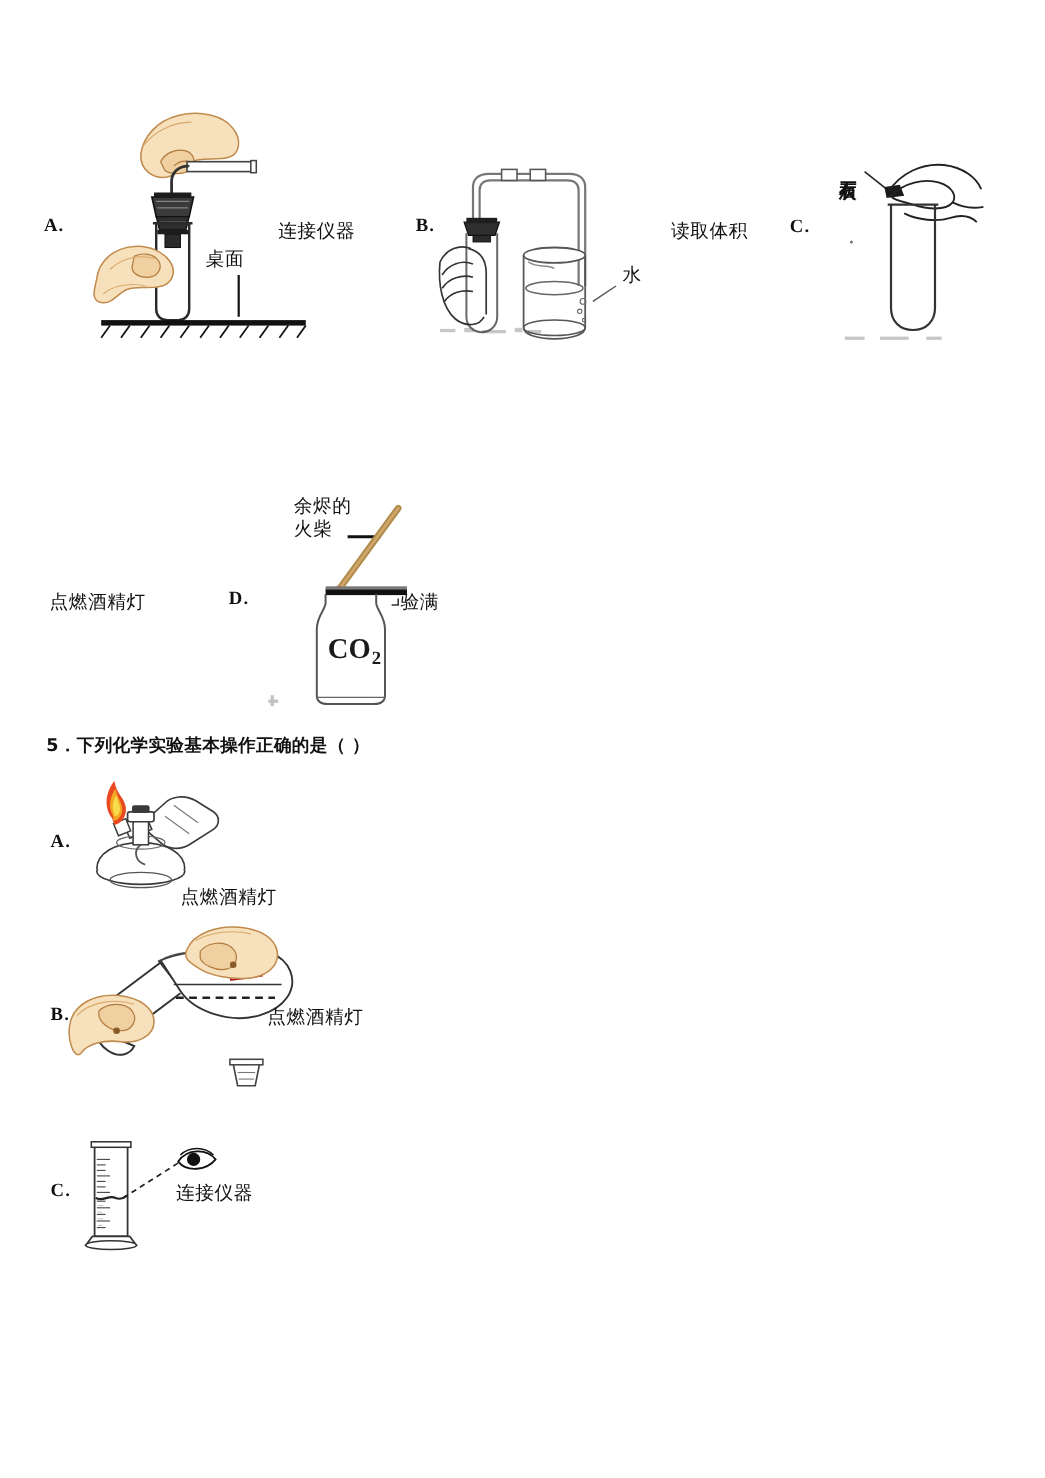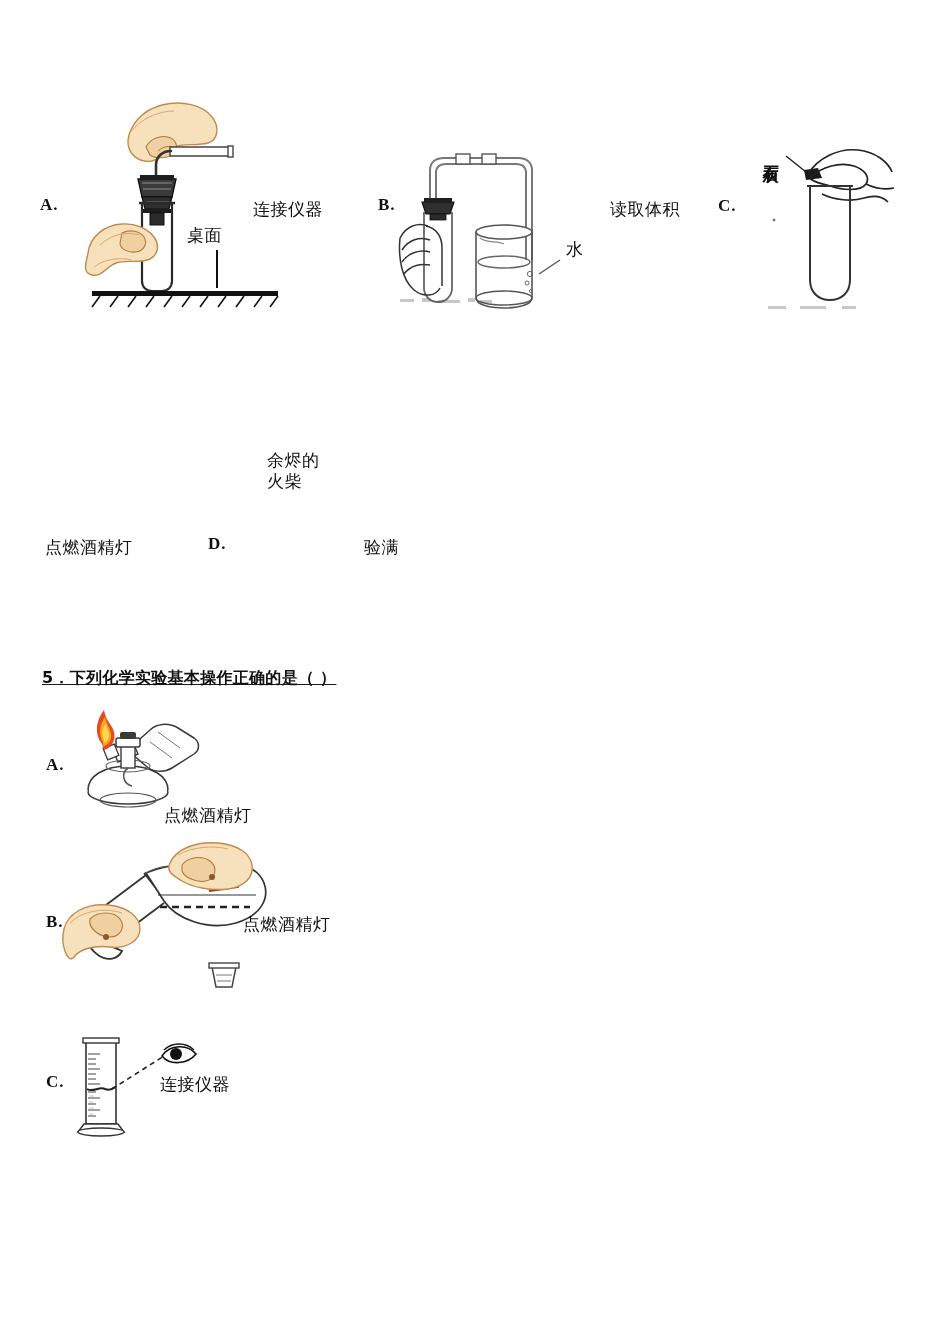--- a/index.html
+++ b/index.html
@@ -253,26 +253,59 @@
 
   <div class="abs" style="left:208px; top:534px;">
     <span class="opt-letter">D.</span>
   </div>
 
   <div class="abs" style="left:243px; top:450px; line-height:1.25;">
     <div class="cn-label" style="white-space:pre-line;margin-left:24px;">余烬的
 火柴</div>
   </div>
 
+  <div class="abs" style="left:240px; top:450px;">
+    <svg width="190" height="200" viewBox="0 0 190 200">
+
+      <line x1="76" y1="38" x2="106" y2="38" stroke="#111" stroke-width="2.6"></line>
+
+      <g>
+        <path d="M122 12 L68 86" stroke="#b08a4a" stroke-width="6" stroke-linecap="round"></path>
+        <path d="M122 12 L68 86" stroke="#cfa76a" stroke-width="2.4" stroke-linecap="round"></path>
+        <circle cx="68" cy="86" r="3.6" fill="#d2601f"></circle>
+      </g>
+
+      <g>
+        <rect x="56" y="85" width="74" height="6" fill="#111"></rect>
+        <rect x="56" y="83" width="74" height="3" fill="#7a7a7a"></rect>
+      </g>
+
+      <g>
+        <path d="M56 90 L56 98 C56 104 48 110 48 122 L48 182 C48 188 52 190 58 190
+                 L100 190 C106 190 110 188 110 182 L110 122 C110 110 102 104 102 98 L102 90" fill="none" stroke="#555" stroke-width="1.8"></path>
+        <path d="M48 184 L110 184" fill="none" stroke="#666" stroke-width="1.2"></path>
+      </g>
+
+      <text x="58" y="148" font-family="'Liberation Serif', serif" font-size="26" font-weight="bold" fill="#1a1a1a">CO</text>
+      <text x="98" y="154" font-family="'Liberation Serif', serif" font-size="17" font-weight="bold" fill="#1a1a1a">2</text>
+
+      <path d="M116 100 L122 100 L122 94" fill="none" stroke="#333" stroke-width="1.4"></path>
+
+      <g class="faint" fill="#444">
+        <rect x="4" y="186" width="9" height="3"></rect>
+        <rect x="6" y="182" width="3" height="10"></rect>
+      </g>
+    </svg>
+  </div>
 
   <div class="abs" style="left:364px; top:536px;">
     <span class="cn-label">验满</span>
   </div>
 
-  <div class="abs" style="left:42px; top:668px;text-decoration:underline;">
+  <div class="abs" style="left:42px; top:668px;">
     <span class="qtext">5．下列化学实验基本操作正确的是（ ）</span>
   </div>
 
   <div class="abs" style="left:46px; top:755px;">
     <span class="opt-letter">A.</span>
   </div>
 
   <div class="abs" style="left:72px; top:700px;">
     <svg width="180" height="110" viewBox="0 0 180 110">
 

